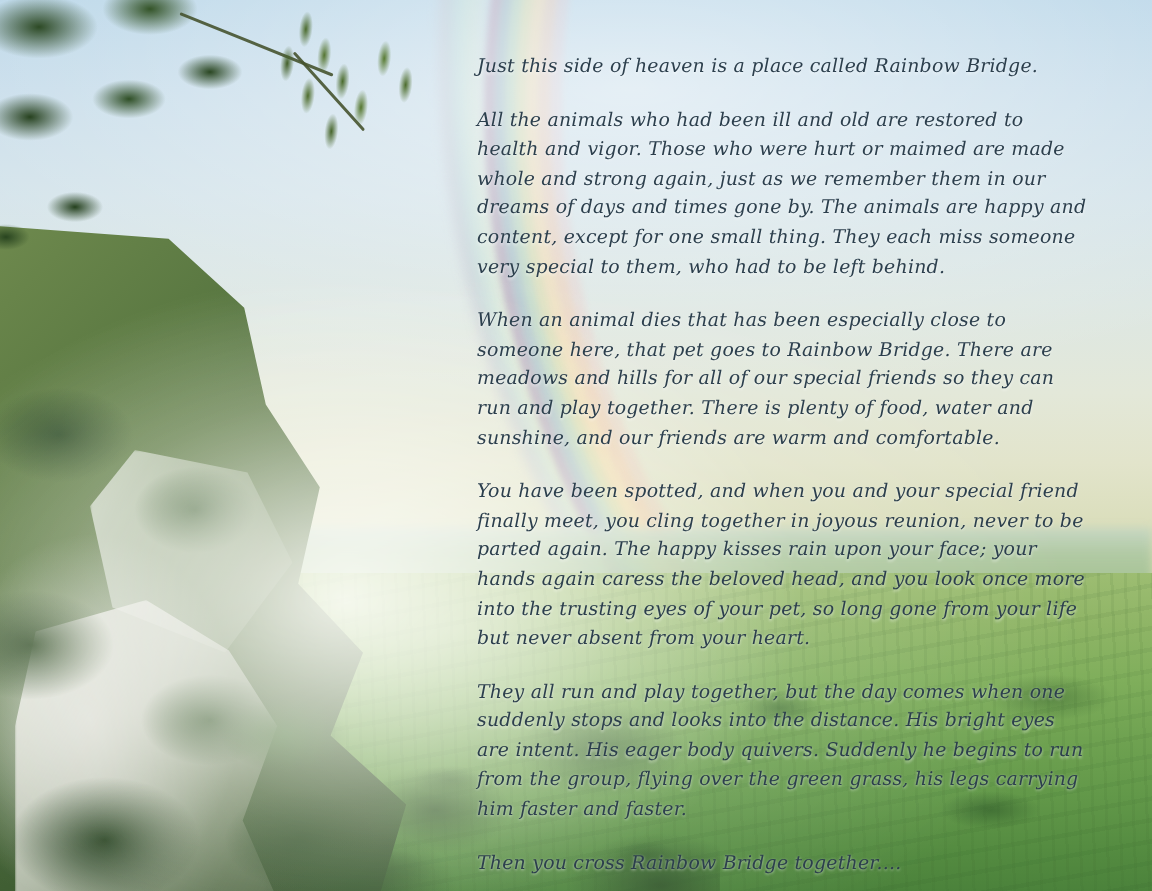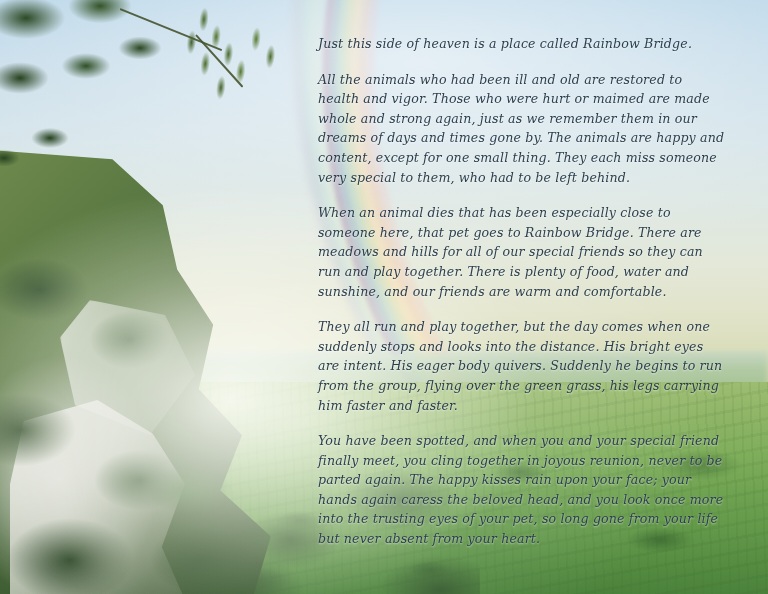--- a/index.html
+++ b/index.html
@@ -288,18 +288,19 @@
   <div class="twig" style="left:196px; top:34px; width:70px; height:1.6px; transform: rotate(48deg);"></div>
   <div class="leafspray"></div>
 
   <div class="layer sunglow"></div>
   <div class="layer lightwash"></div>
 
   <div class="poem">
     <p>Just this side of heaven is a place called Rainbow Bridge.</p>
     <p>All the animals who had been ill and old are restored to health and vigor. Those who were hurt or maimed are made whole and strong again, just as we remember them in our dreams of days and times gone by. The animals are happy and content, except for one small thing. They each miss someone very special to them, who had to be left behind.</p>
     <p>When an animal dies that has been especially close to someone here, that pet goes to Rainbow Bridge. There are meadows and hills for all of our special friends so they can run and play together. There is plenty of food, water and sunshine, and our friends are warm and comfortable.</p>
+    <p>You have been spotted, and when you and your special friend finally meet, you cling together in joyous reunion, never to be parted again. The happy kisses rain upon your face; your hands again caress the beloved head, and you look once more into the trusting eyes of your pet, so long gone from your life but never absent from your heart.</p>
     <p>They all run and play together, but the day comes when one suddenly stops and looks into the distance. His bright eyes are intent. His eager body quivers. Suddenly he begins to run from the group, flying over the green grass, his legs carrying him faster and faster.</p>
-    <p>You have been spotted, and when you and your special friend finally meet, you cling together in joyous reunion, never to be parted again. The happy kisses rain upon your face; your hands again caress the beloved head, and you look once more into the trusting eyes of your pet, so long gone from your life but never absent from your heart.</p>
+    <p>Then you cross Rainbow Bridge together....</p>
 
   </div>
 
 </div>
 
 </body></html>

